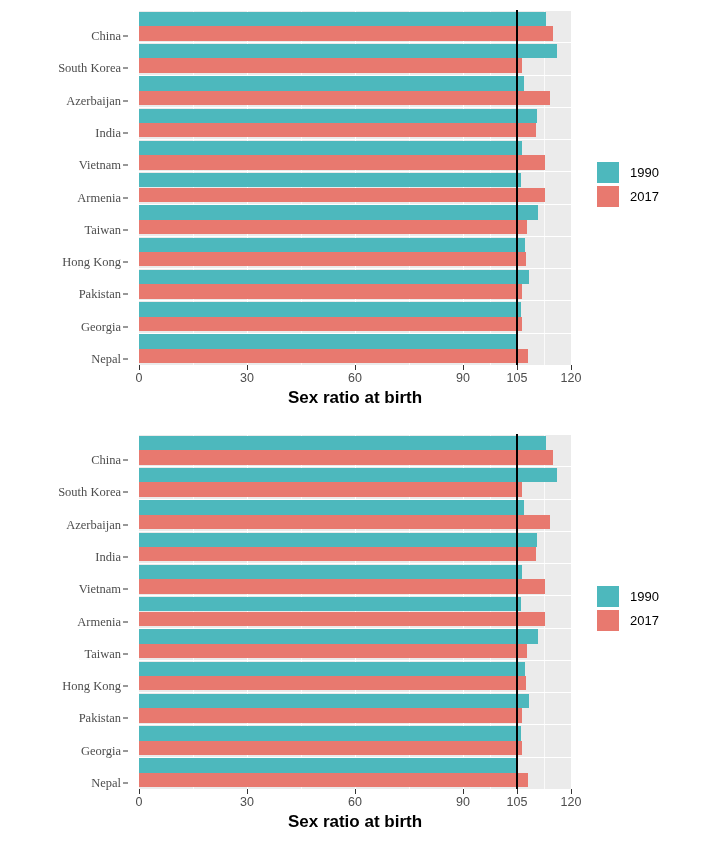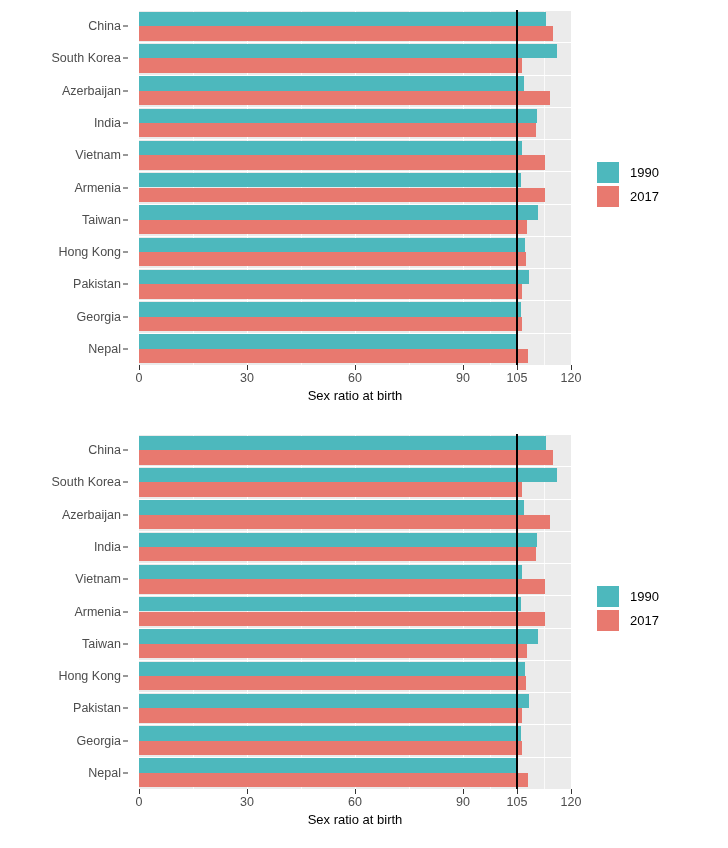--- a/index.html
+++ b/index.html
@@ -82,23 +82,24 @@
     position: absolute;
     left: 0;
   }
   .bar.y1990 { background: #4DB8BD; }
   .bar.y2017 { background: #E8796F; }
 
   
   .y-labels {
     position: absolute;
     left: 0;
-    top: 10px;
+    top: 20px;
     width: 130px;
     height: 355px;
+    font-family: Liberation Serif, serif;
   }
   .y-label {
     position: absolute;
     right: 9px;
     text-align: right;
     font-size: 12.5px;
     color: #4D4D4D;
     white-space: nowrap;
     transform: translateY(-50%);
     line-height: 1;
@@ -133,22 +134,23 @@
     transform: translateX(-50%);
     white-space: nowrap;
     line-height: 1;
   }
   .x-axis-title {
     position: absolute;
     left: 139px;
     top: 388px;
     width: 432px;
     text-align: center;
-    font-size: 13px;
+    font-size: 17px;
     color: #000000;
+    font-weight: bold;
   }
 
   
   .legend {
     position: absolute;
     left: 597px;
     top: 161px;
     width: 120px;
   }
   .legend-row {

